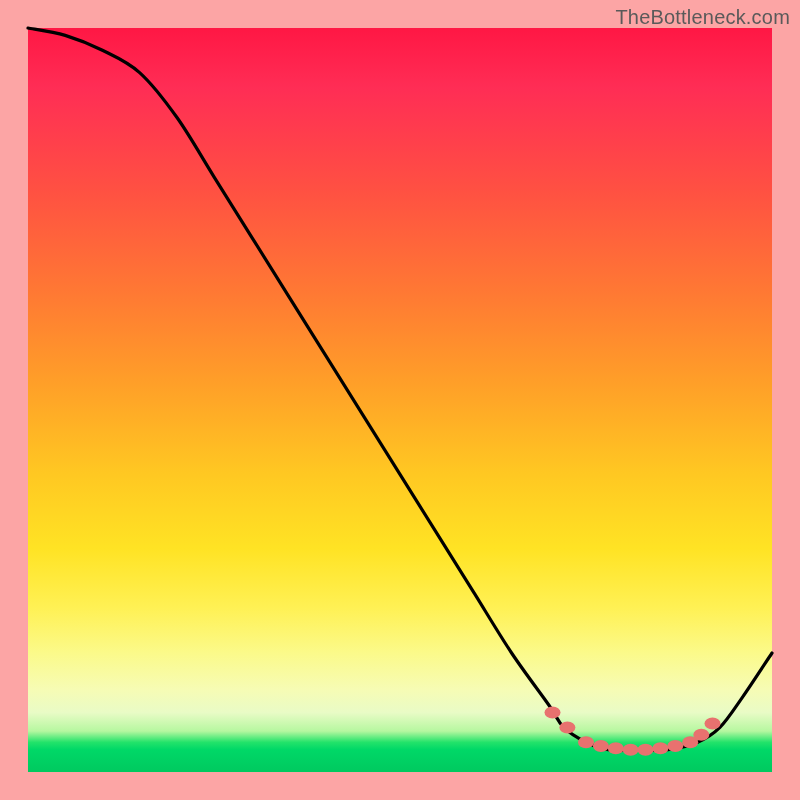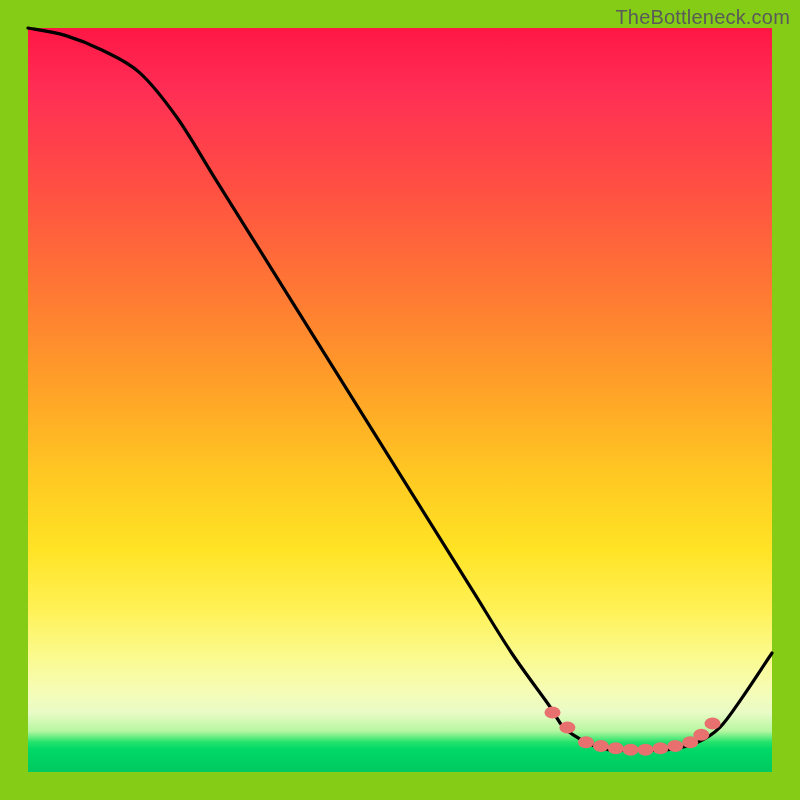--- a/index.html
+++ b/index.html
@@ -9,21 +9,21 @@
     height: 800px;
     background: #000;
     overflow: hidden;
     font-family: Arial, Helvetica, sans-serif;
   }
   .frame {
     position: absolute;
     left: 0; top: 0;
     width: 800px;
     height: 800px;
-    background: #84cc16;
+    background: #fca5a5;
   }
   .plot-area {
     position: absolute;
     left: 28px;
     top: 28px;
     width: 744px;
     height: 744px;
     
     background: linear-gradient(
       to bottom,

